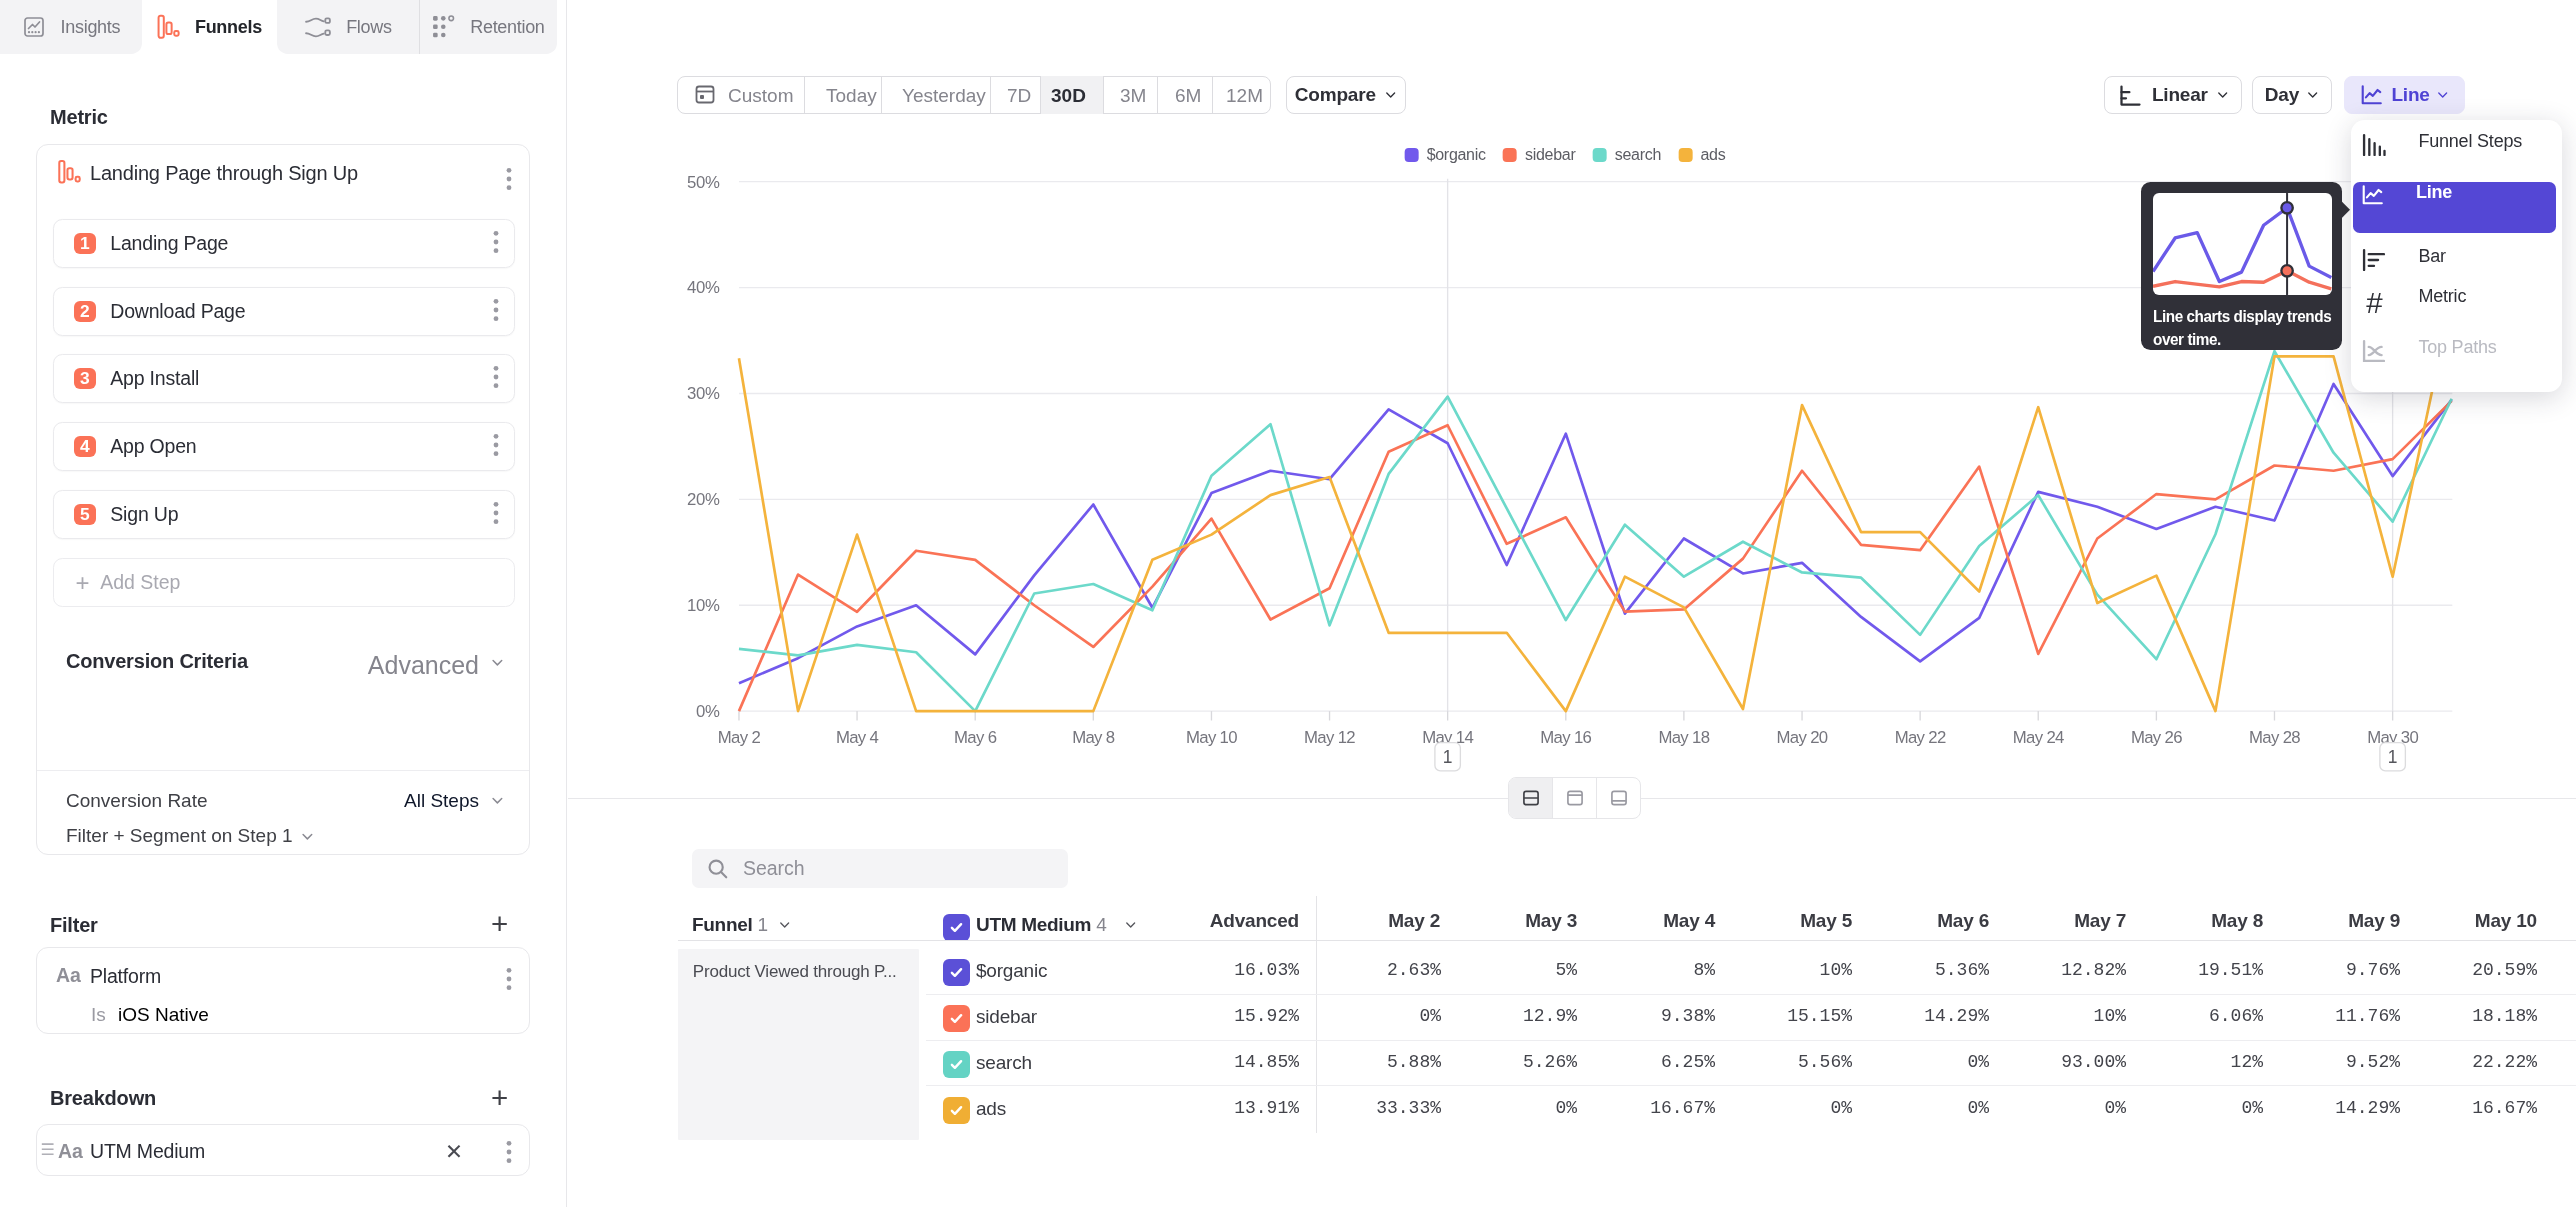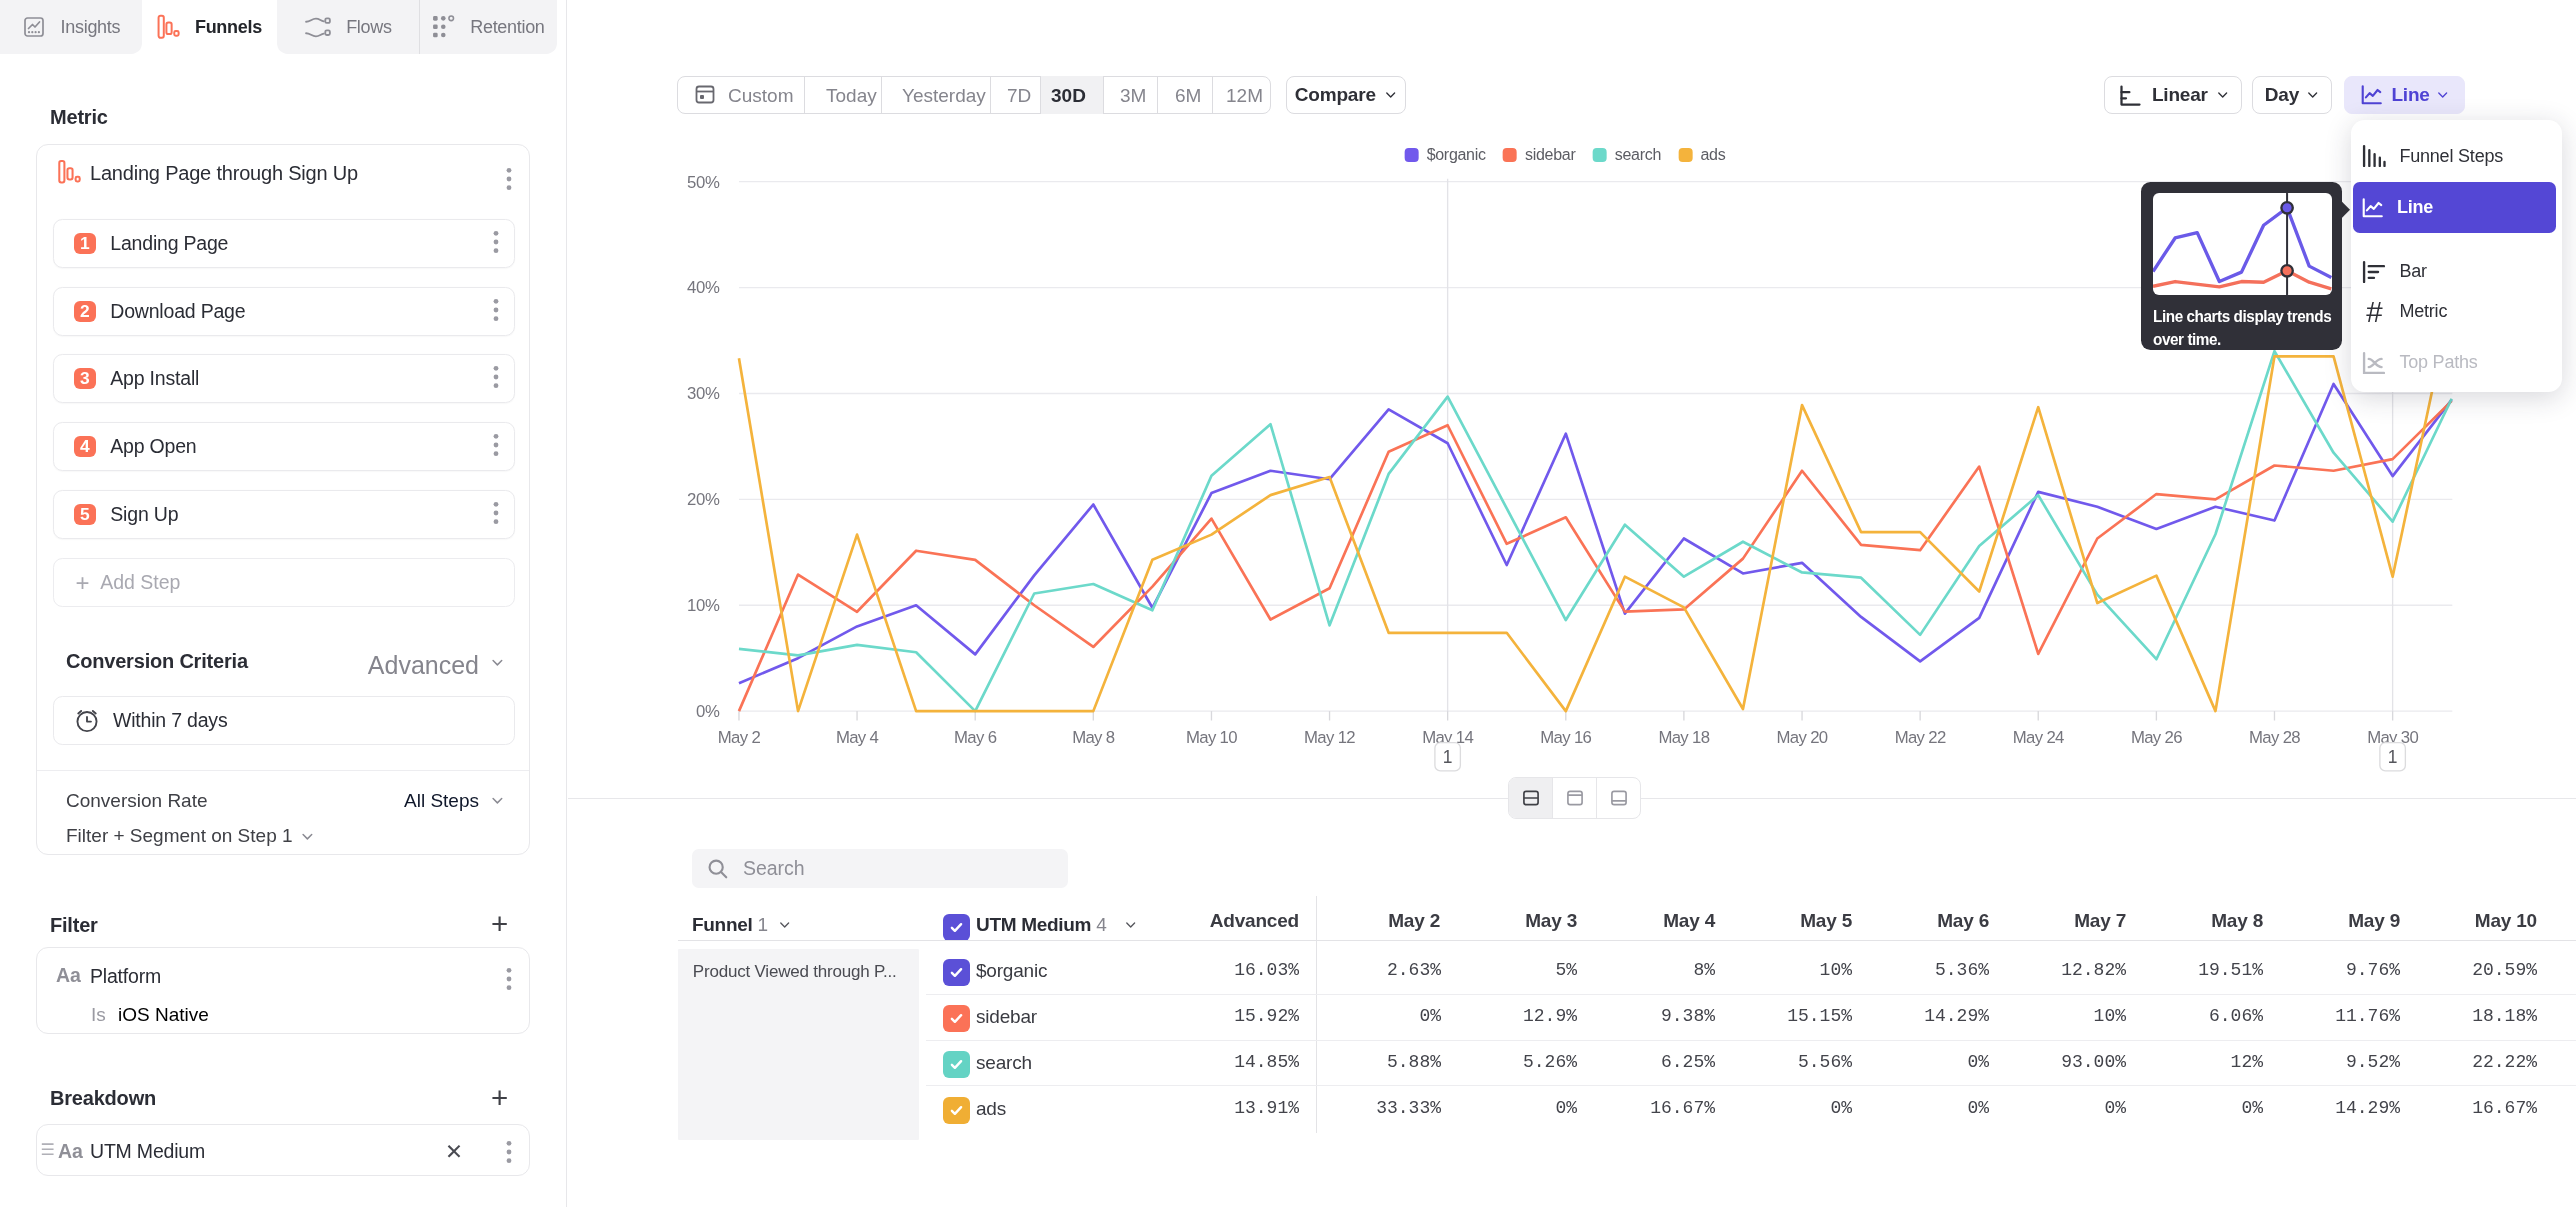--- a/index.html
+++ b/index.html
@@ -18,21 +18,21 @@
 .plus-sm { font-size:24px; margin-left:21.5px; margin-right:10.7px; font-weight:400; color:#a9a9b1; }
 .graytxt { color:#85858d; }
 .num { font-family:"Liberation Mono",monospace; }
 .hline { position:absolute; height:1.3px; }
 .vline { position:absolute; width:1.3px; }
 .btn { position:absolute; height:38px; border:1.3px solid #dcdce0; border-radius:8px; background:#fff; display:flex; align-items:center; justify-content:center; font-size:19px; color:#2f3037; letter-spacing:-0.2px; }
 .cb { display:inline-flex; width:27px; height:27px; border-radius:6px; align-items:center; justify-content:center; }
 .rowlabel { font-size:19px; color:#3a3b42; letter-spacing:-0.2px; }
 .val { position:absolute; width:174px; text-align:right; font-size:18px; color:#43444b; }
 .hdrnum { position:absolute; width:127px; text-align:right; font-family:"Liberation Sans",sans-serif; font-weight:700; font-size:19px; color:#3b3c43; letter-spacing:-0.2px; }
-.ddrow { position:absolute; left:9.4px; width:197px; height:51px; display:flex; align-items:center; gap:11px; font-size:18px; color:#2f3037; letter-spacing:-0.2px; }
+.ddrow { position:absolute; left:9.4px; width:197px; height:51px; display:flex; align-items:flex-start; gap:30px; font-size:18px; color:#2f3037; letter-spacing:-0.2px; }
 </style></head>
 <body>
 
 <div class="sidebar"></div>
 
 <div class="tabbar">
   <div class="tab" style="left:0;width:142px;border-radius:0 0 10.7px 0">
       <svg width="24" height="24" viewBox="0 0 24 24" fill="none" stroke="#8e8e96" stroke-width="1.7">
         <rect x="3" y="3" width="18" height="18" rx="2.5"></rect>
         <path d="M6.5 13.5l4-4 2.5 2.5 4.5-5" stroke-linecap="round" stroke-linejoin="round"></path>
@@ -133,30 +133,20 @@
     <div class="stepbox addstep" style="top:413px">
       <span class="plus-sm">+</span>
       <span>Add Step</span>
     </div>
   <div class="abs" style="left:29px;top:515px"></div>
   <span class="abs h1" style="left:29px;top:505px">Conversion Criteria</span>
   <span class="abs graytxt" style="right:50px;top:506px;font-size:25px">Advanced</span>
   <span class="abs" style="right:24px;top:510px"><svg width="14.8" height="14.8" viewBox="0 0 24 24" fill="none" stroke="#8a8a92" stroke-width="2.4">
         <path d="M5 9l7 7 7-7" stroke-linecap="round" stroke-linejoin="round"></path>
       </svg></span>
-  <div class="stepbox" style="top:551px;box-shadow:none">
-    <span style="margin-left:19px;display:inline-flex">
-        <svg width="28" height="28" viewBox="0 0 24 24" fill="none" stroke="#43444b" stroke-width="1.6">
-          <circle cx="12" cy="12.5" r="8.2"></circle>
-          <path d="M12 8.6v3.9h3.4" stroke-linecap="round" stroke-linejoin="round"></path>
-          <path d="M4.5 5.5L7 3.4M19.5 5.5L17 3.4" stroke-linecap="round"></path>
-        </svg>
-      </span>
-    <span class="steplabel" style="margin-left:12px">Within 7 days</span>
-  </div>
   <div class="hline" style="left:0;top:625px;width:492px;background:#ededf0"></div>
   <span class="abs" style="left:29px;top:645px;font-size:19px;color:#3f4046">Conversion Rate</span>
   <span class="abs" style="right:50px;top:645px;font-size:19px;color:#0f172a">All Steps</span>
   <span class="abs" style="right:24px;top:648px"><svg width="14.8" height="14.8" viewBox="0 0 24 24" fill="none" stroke="#8a8a92" stroke-width="2.4">
         <path d="M5 9l7 7 7-7" stroke-linecap="round" stroke-linejoin="round"></path>
       </svg></span>
   <span class="abs" style="left:29px;top:680px;font-size:19px;color:#3f4046">Filter + Segment on Step 1</span>
   <span class="abs" style="left:263px;top:684px"><svg width="14.8" height="14.8" viewBox="0 0 24 24" fill="none" stroke="#8a8a92" stroke-width="2.4">
         <path d="M5 9l7 7 7-7" stroke-linecap="round" stroke-linejoin="round"></path>
       </svg></span>

